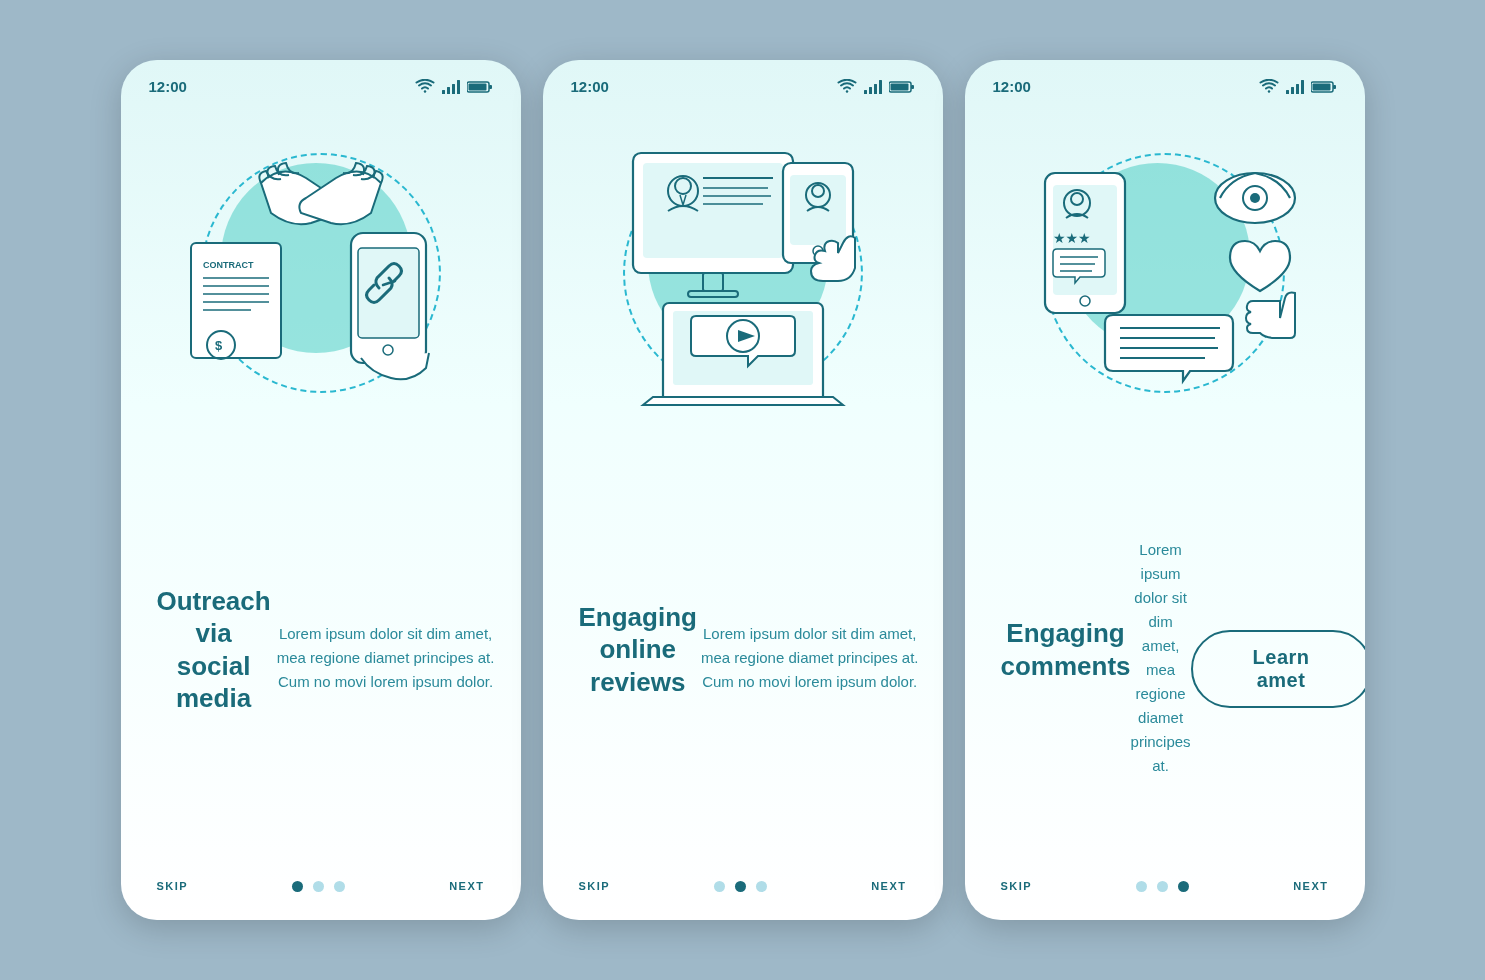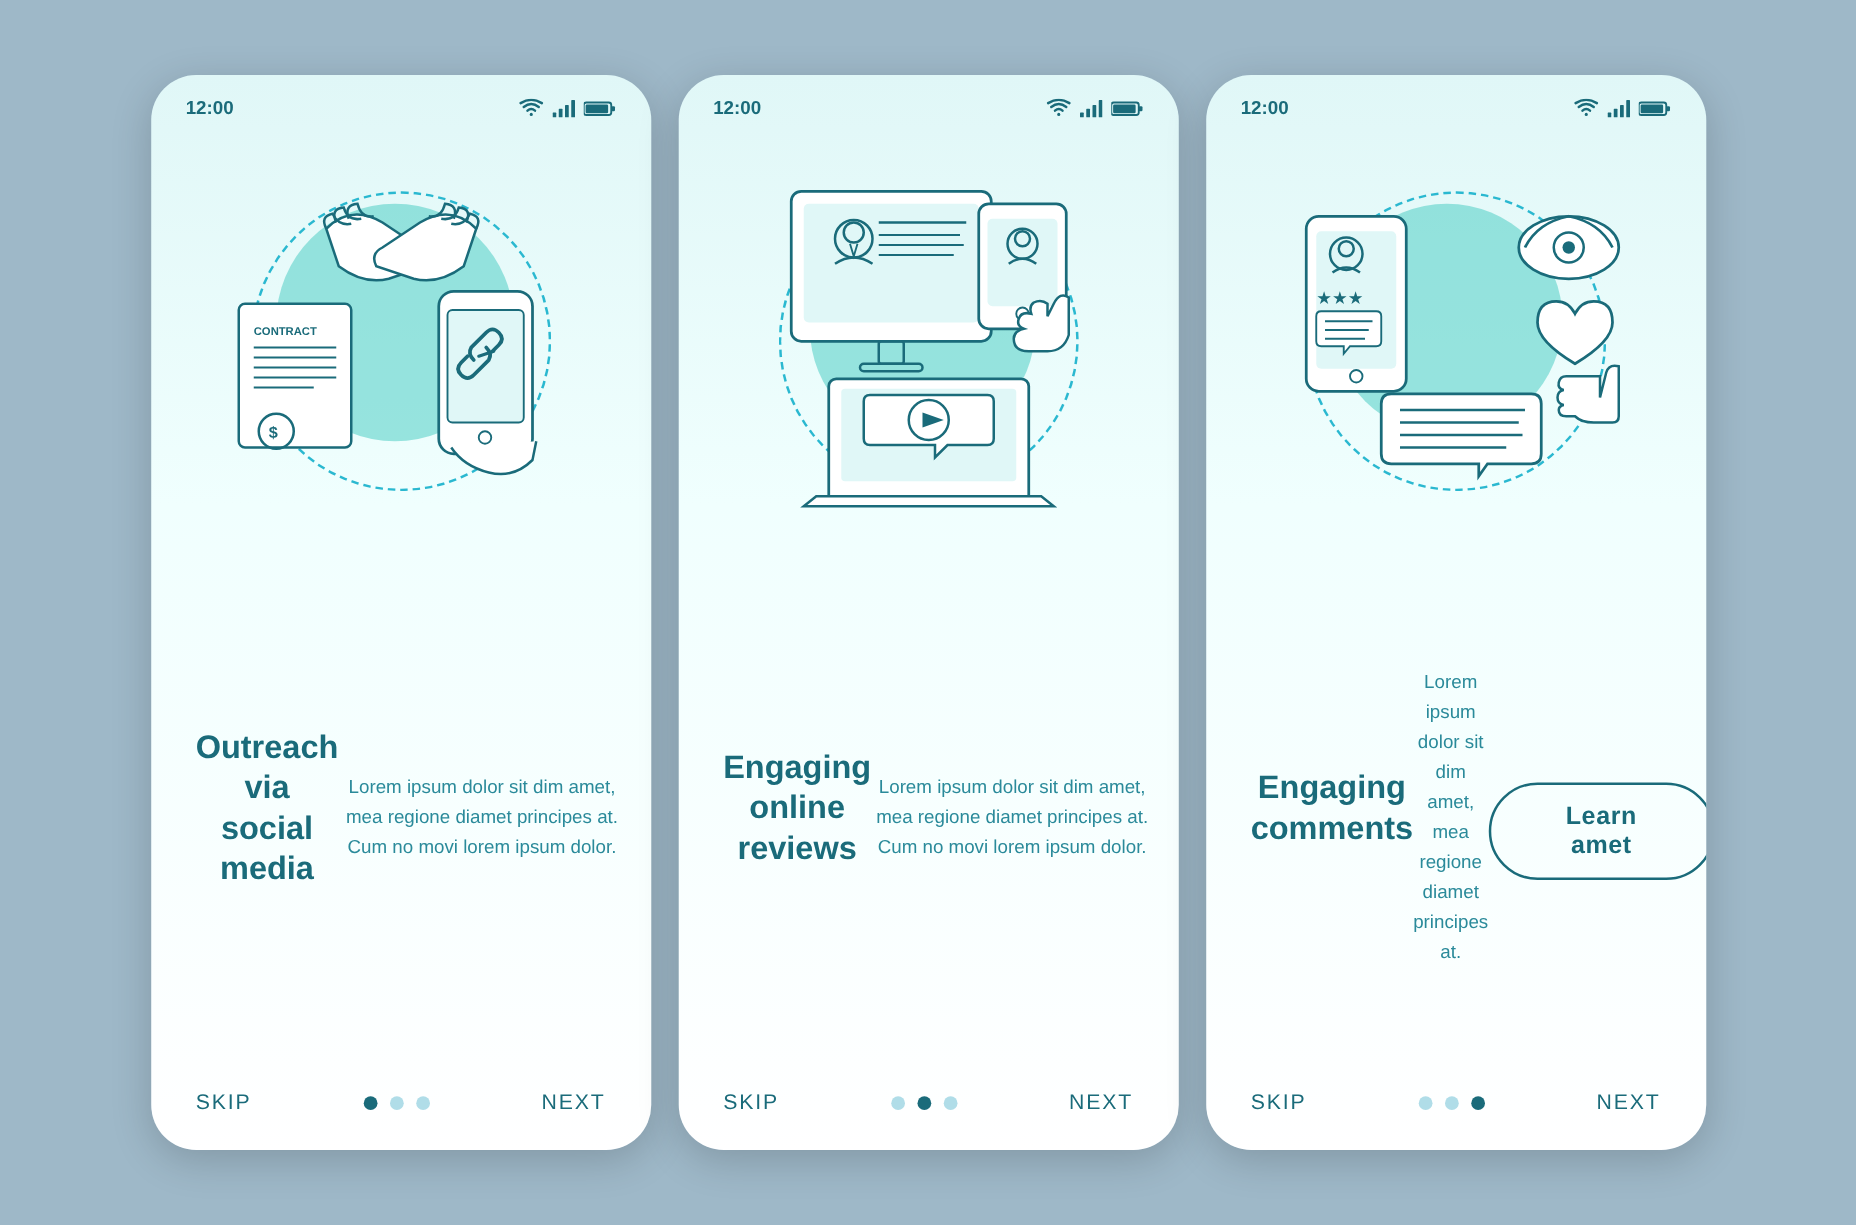--- a/index.html
+++ b/index.html
@@ -110,22 +110,22 @@
     .phone-footer {
       width: 100%;
       display: flex;
       align-items: center;
       justify-content: space-between;
       padding: 18px 36px 28px 36px;
       margin-top: auto;
     }
 
     .footer-btn {
-      font-size: 17px;
-      font-weight: 400;
+      font-size: 11px;
+      font-weight: 700;
       color: #1a6b7a;
       letter-spacing: 1.5px;
       cursor: pointer;
     }
 
     .dots {
       display: flex;
       gap: 10px;
       align-items: center;
     }

